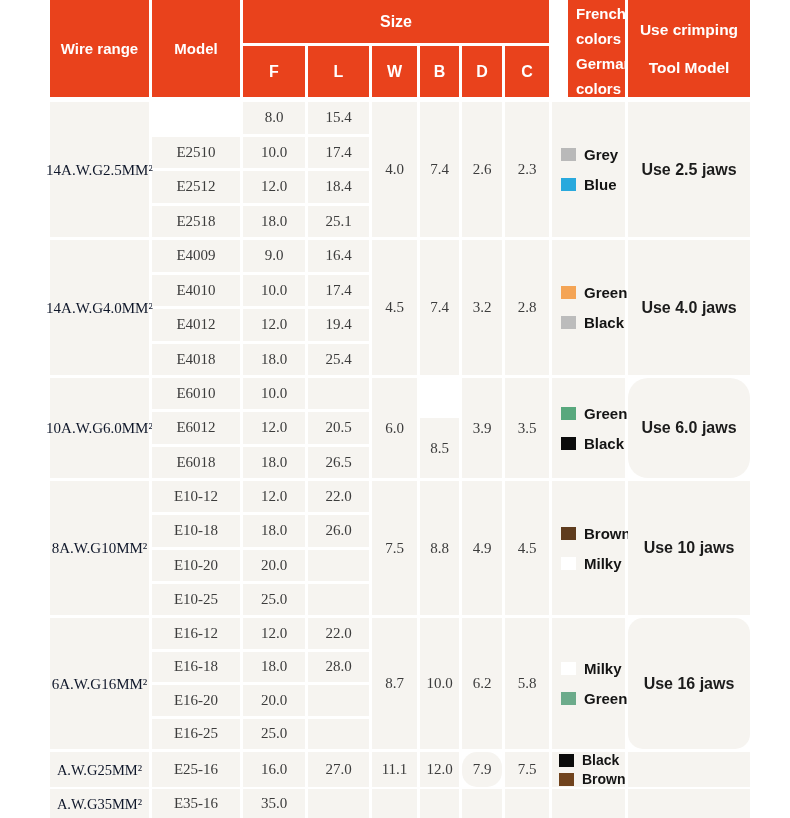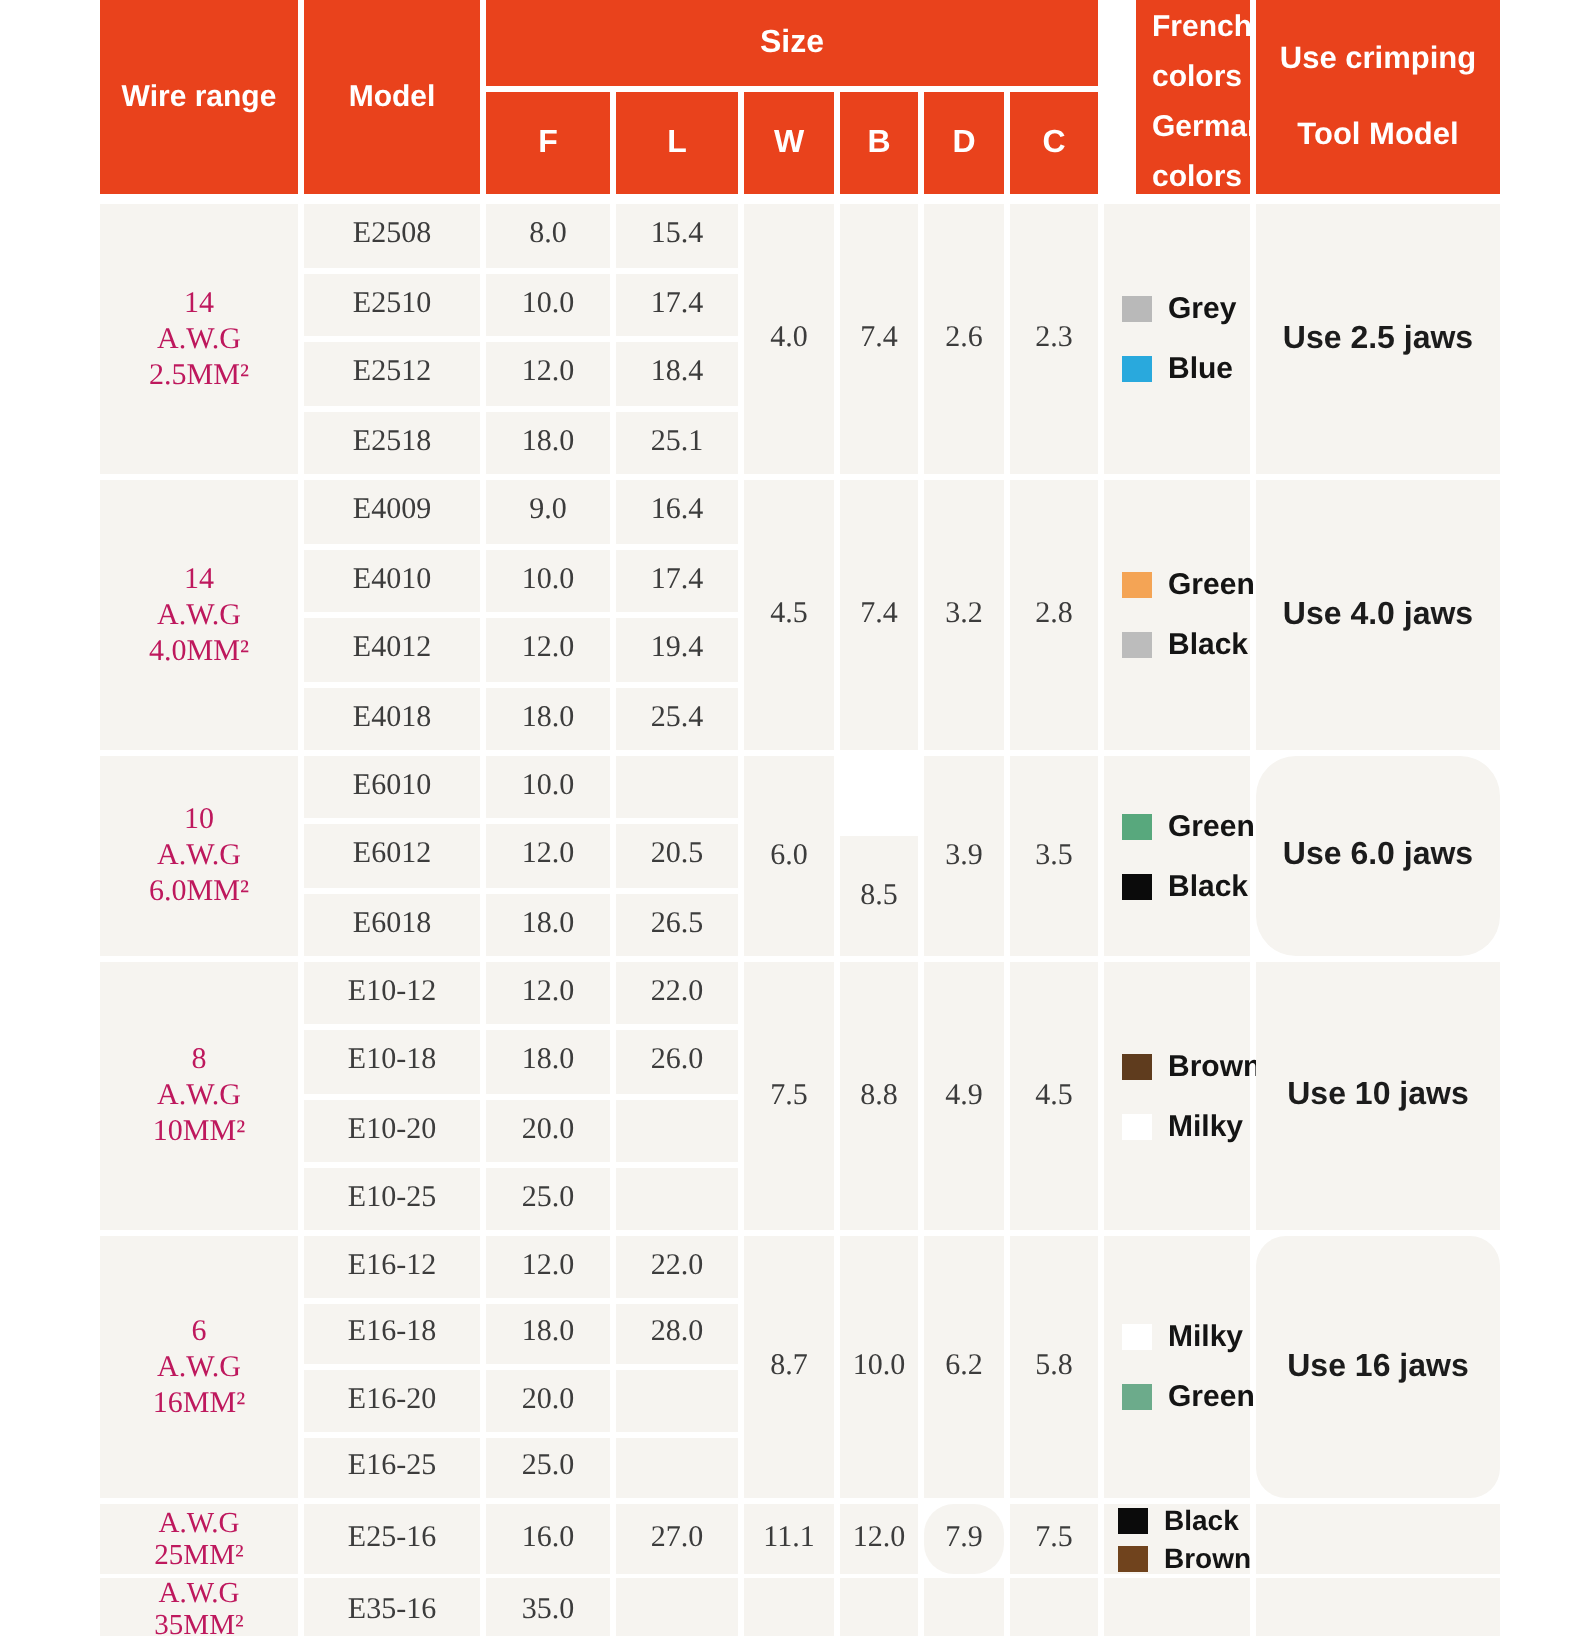--- a/index.html
+++ b/index.html
@@ -24,21 +24,21 @@
     padding:1px 0 0 8px;line-height:25px;font-size:15px;box-sizing:border-box;margin-left:16px;}
   .h-tool{grid-column:10;grid-row:1/3;flex-direction:column;line-height:38px;
     font-size:15.5px;}
 
   
   .group{display:grid;
     grid-template-columns:99px 88px 62px 61px 45px 39px 40px 44px 73px 122px;
     gap:3px;background:#ffffff;margin-bottom:3px;}
   .cell{background:#f6f4f0;display:flex;align-items:center;justify-content:center;
     color:#3c3c3c;font-family:"Liberation Serif",serif;font-size:15px;}
-  .wire{flex-direction:column;line-height:18px;text-align:center;color:#be185d;}
+  .wire{flex-direction:row;line-height:18px;text-align:center;color:#0f172a;}
   .wire.compact{line-height:16px;font-size:14.5px;}
   .colors-cell{flex-direction:column;align-items:flex-start;justify-content:center;
     gap:13px;padding-left:9px;box-sizing:border-box;
     font-family:"Liberation Sans",sans-serif;}
   .colors-cell.compact{gap:3px;padding-left:7px;}
   .color-row{display:flex;align-items:center;gap:8px;}
   .swatch{width:15px;height:13px;display:inline-block;flex:none;}
   .color-label{font-size:15px;color:#141414;font-weight:600;}
   .compact .color-label{font-size:14px;}
   .tool-cell{font-family:"Liberation Sans",sans-serif;font-weight:600;
@@ -74,21 +74,20 @@
       </div>
     </div>
 
     <div id="groups">
         <div class="group" style="grid-template-rows: repeat(4, 1fr); height: 135px;">
           <div class="cell wire" style="grid-area: 1 / 1 / 5;">
             <div class="">14</div>
             <div class="">A.W.G</div>
             <div class="">2.5MM²</div>
           </div>
-          <div class="cell" style="grid-area: 1 / 2;">E2508</div>
           <div class="cell" style="grid-area: 1 / 3;">8.0</div>
           <div class="cell" style="grid-area: 1 / 4;">15.4</div>
           <div class="cell" style="grid-area: 2 / 2;">E2510</div>
           <div class="cell" style="grid-area: 2 / 3;">10.0</div>
           <div class="cell" style="grid-area: 2 / 4;">17.4</div>
           <div class="cell" style="grid-area: 3 / 2;">E2512</div>
           <div class="cell" style="grid-area: 3 / 3;">12.0</div>
           <div class="cell" style="grid-area: 3 / 4;">18.4</div>
           <div class="cell" style="grid-area: 4 / 2;">E2518</div>
           <div class="cell" style="grid-area: 4 / 3;">18.0</div>

